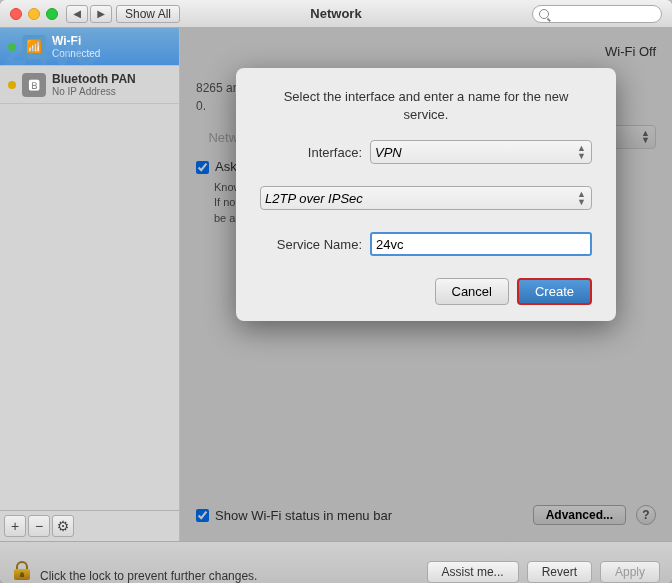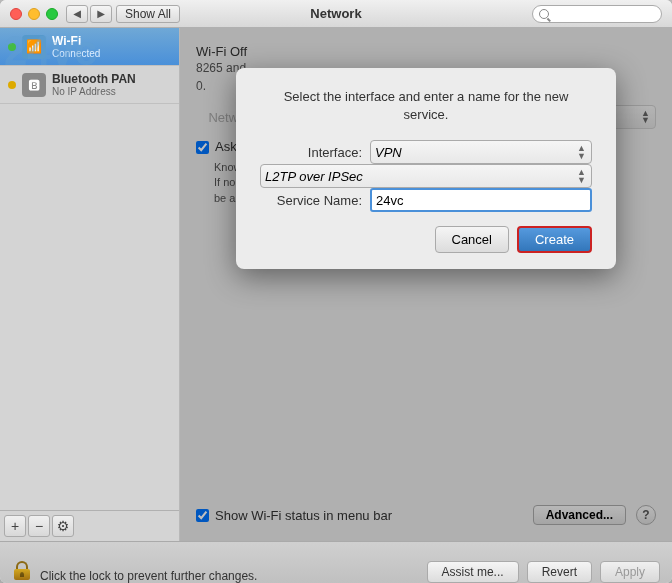--- a/index.html
+++ b/index.html
@@ -232,24 +232,25 @@
       flex: 1;
       padding: 16px;
       display: flex;
       flex-direction: column;
       position: relative;
       background: #ebebeb;
     }
 
     
     .wifi-off-label {
+      text-align: right;
       font-size: 13px;
       color: #333;
       font-weight: 500;
-      margin-bottom: 0;
+      margin-bottom: 20px;
     }
 
     .info-text {
       font-size: 12px;
       color: #555;
       line-height: 1.5;
       margin-bottom: 10px;
     }
 
     .checkbox-row {
@@ -391,21 +392,21 @@
     .modal-title-text {
       font-size: 13px;
       color: #333;
       text-align: center;
       margin-bottom: 16px;
       line-height: 1.4;
     }
     .modal-row {
       display: flex;
       align-items: center;
-      margin-bottom: 0;
+      margin-bottom: 22px;
     }
     .modal-label {
       width: 110px;
       text-align: right;
       font-size: 13px;
       color: #333;
       padding-right: 8px;
       flex-shrink: 0;
     }
     .select-wrapper {

